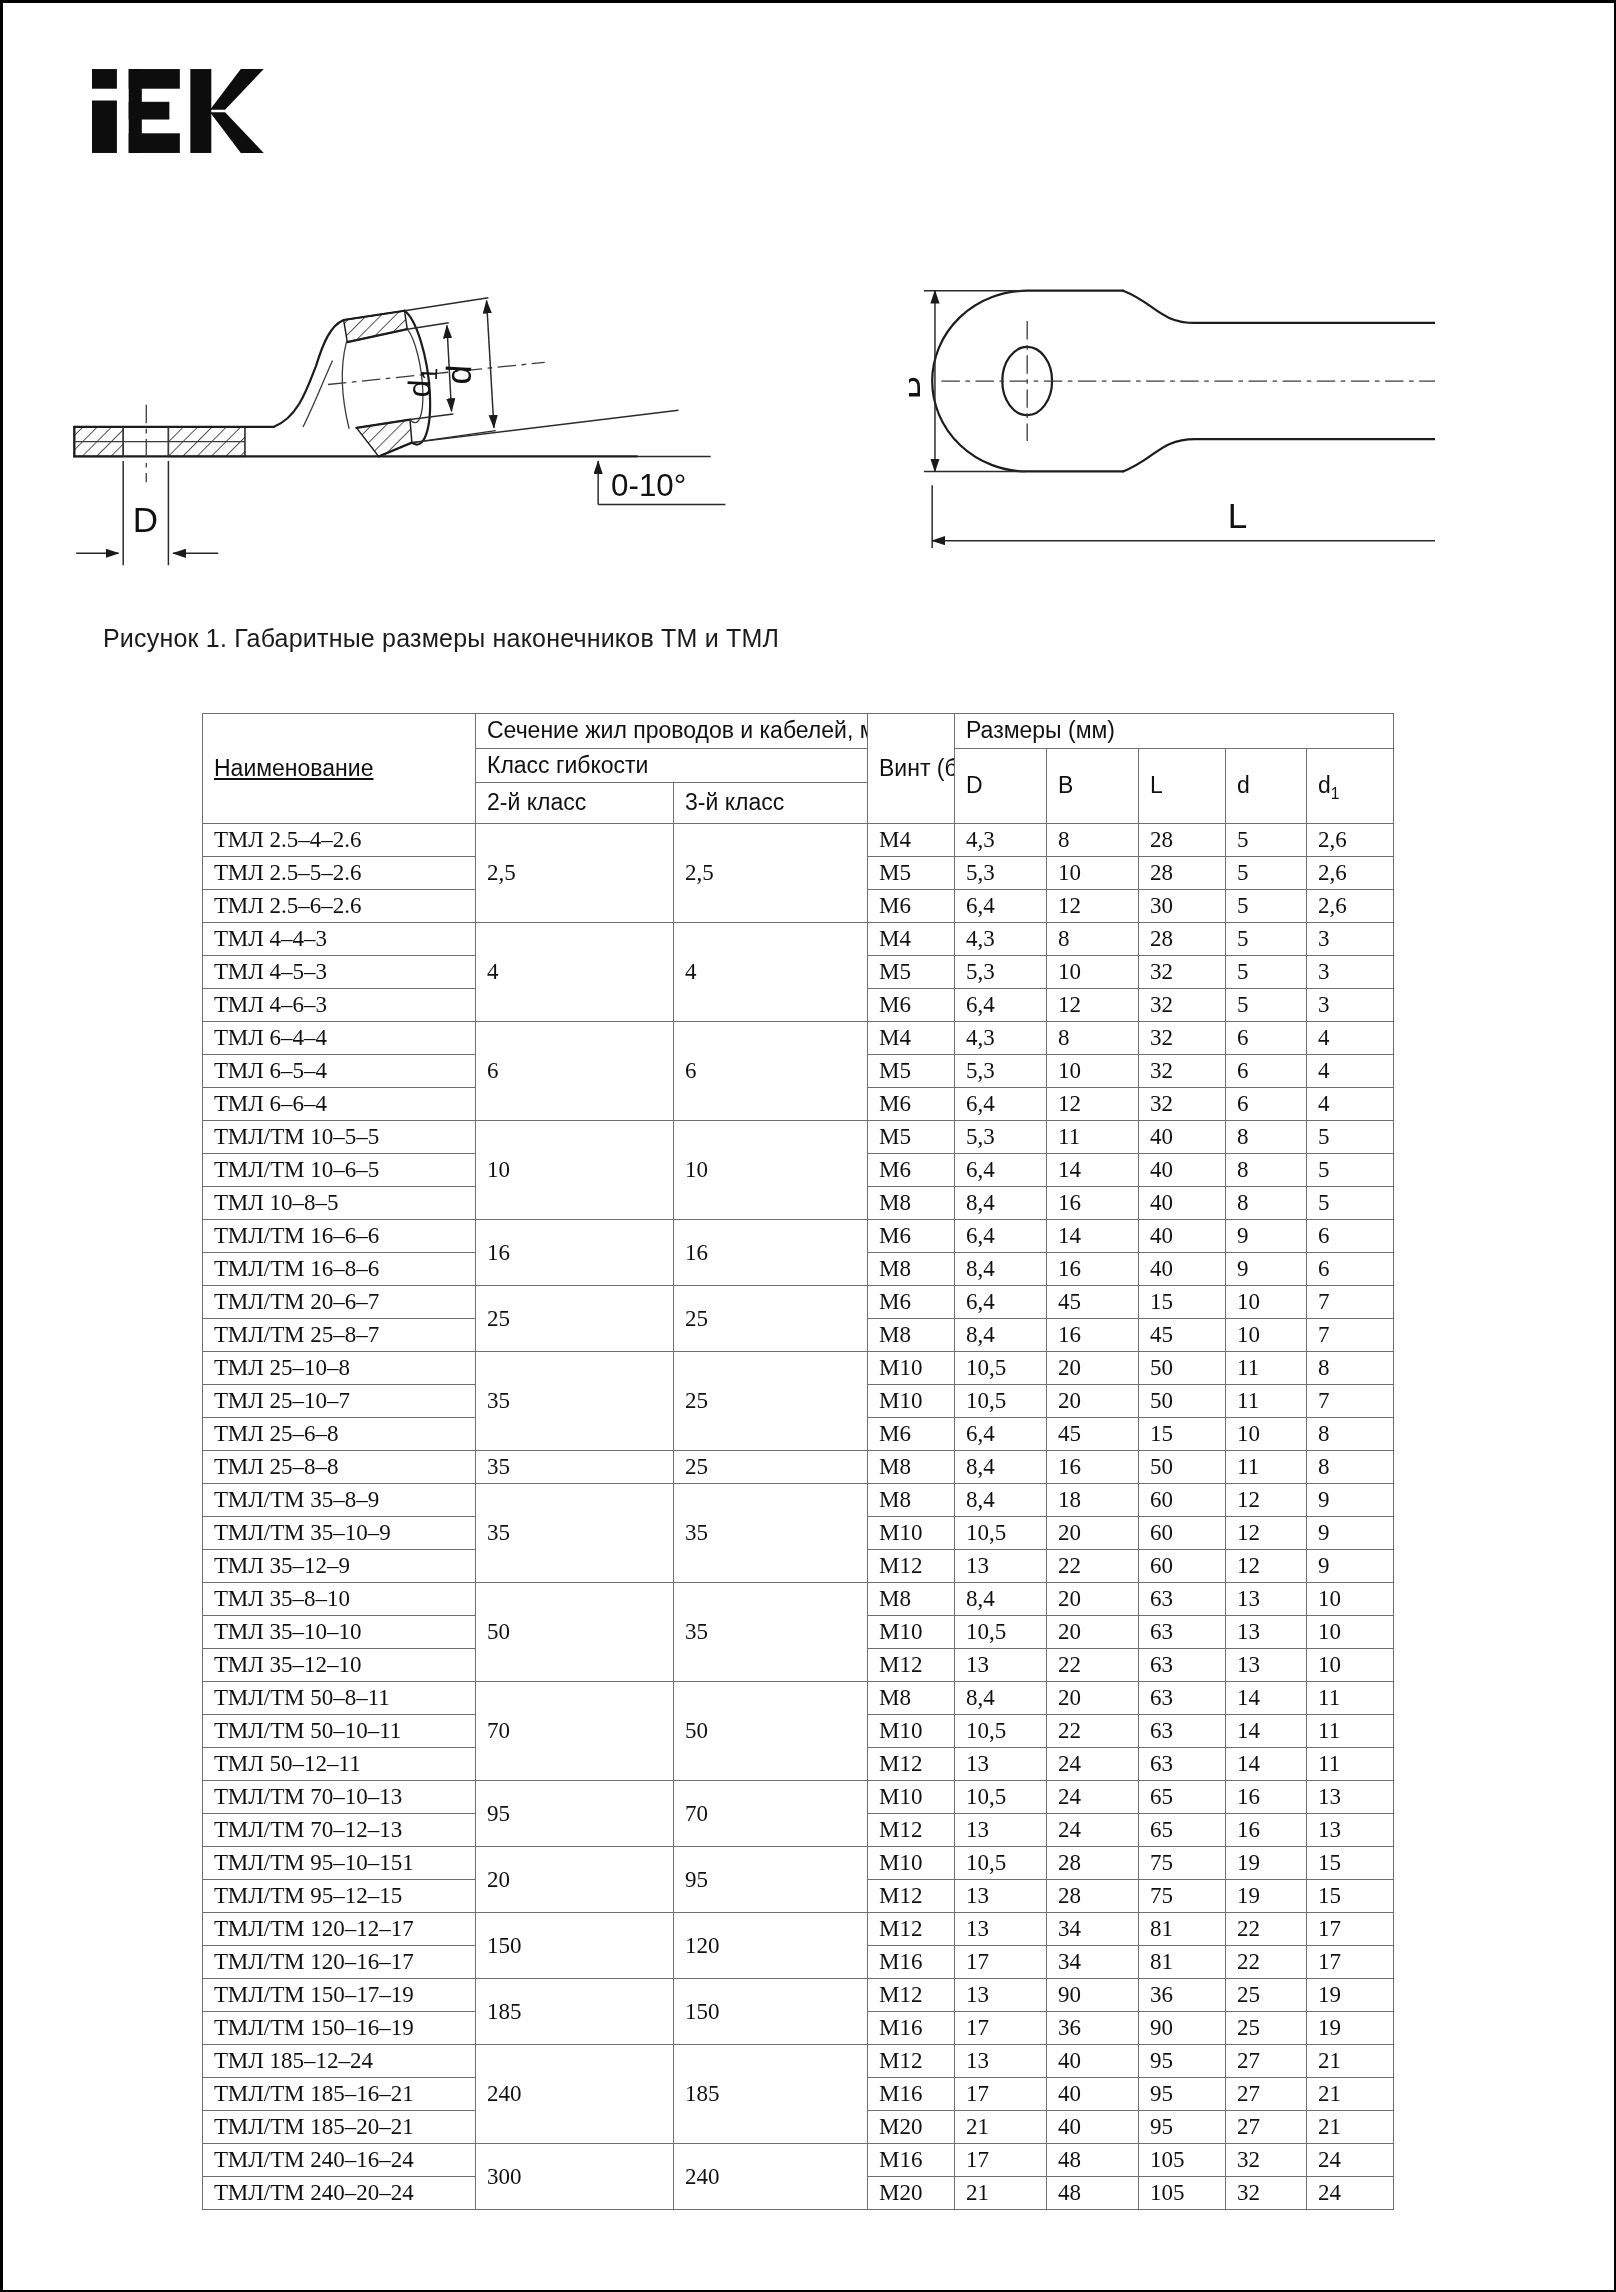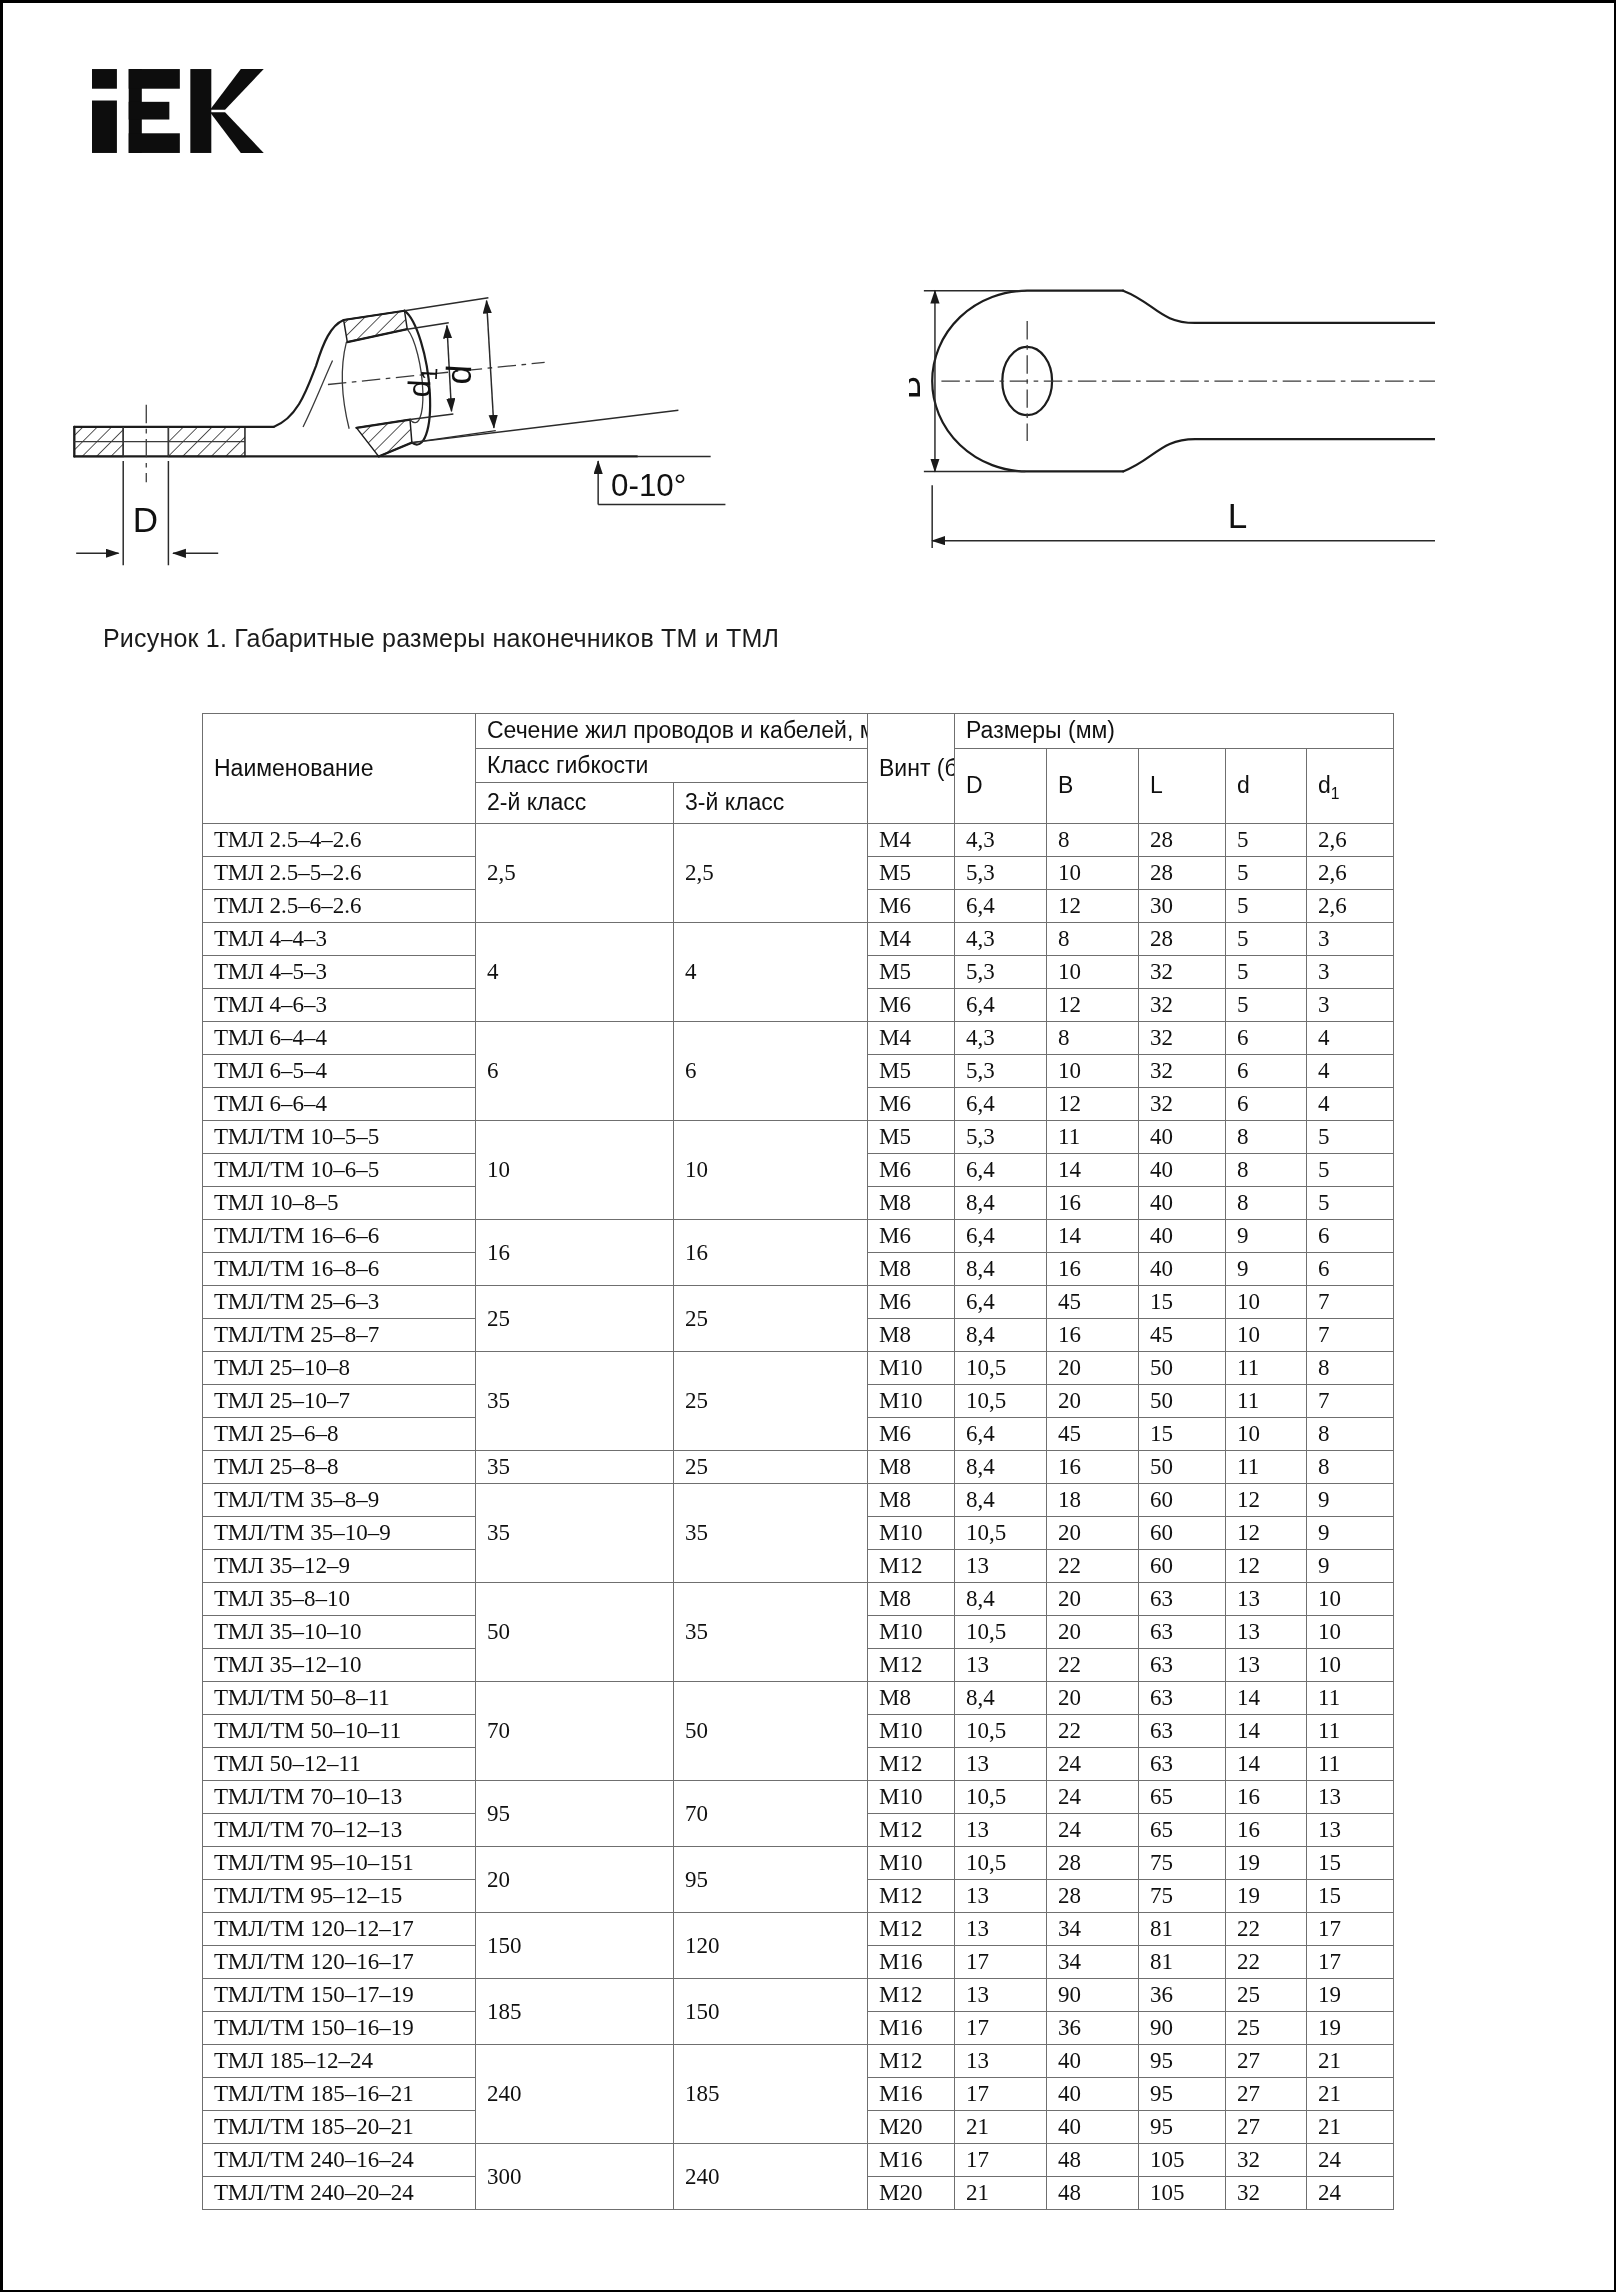--- a/index.html
+++ b/index.html
@@ -36,21 +36,21 @@
   table.lug th, table.lug td {
     border:0.9px solid #6f6f6f;
     font-weight:normal; text-align:left; vertical-align:middle;
     padding:0 5.5px 0 11px; white-space:nowrap; overflow:hidden;
     line-height:1.12;
   }
   thead tr.h1 { height:35px; }
   thead tr.h2 { height:34px; }
   thead tr.h3 { height:41px; }
   thead th { border-color:#2e2e2e; }
-  th.th-name  { vertical-align:top; padding-top:5.5px; }
+  th.th-name  { vertical-align:top; padding-top:5.5px;text-decoration:underline; }
   th.th-screw { vertical-align:top; padding-top:5.5px; white-space:normal; line-height:1.2; }
   th.th-sect  { overflow:visible; }
   th.th-dimletter { vertical-align:top; padding-top:5.5px; }
   sub.d1sub, thead sub { font-size:15.7px; vertical-align:sub; line-height:0; }
 
   tbody tr { height:33px;font-family:Liberation Serif, serif; }
   tbody tr.group-start td { border-top:1.8px solid #2e2e2e; }
   td.c-cl2, td.c-cl3 { vertical-align:top; padding-top:3.7px; }
 </style>
 </head>
@@ -341,21 +341,21 @@
     <td class="c-name">ТМЛ/ТМ 16–8–6</td>
 
     <td class="c-screw">M8</td>
     <td class="c-dcap">8,4</td>
     <td class="c-b">16</td>
     <td class="c-l">40</td>
     <td class="c-dsm">9</td>
     <td class="c-d1">6</td>
   </tr>
       <tr class="group-start">
-    <td class="c-name">ТМЛ/ТМ 25–6–3</td>
+    <td class="c-name">ТМЛ/ТМ 20–6–7</td>
     <td class="c-cl2" rowspan="2">25</td>
     <td class="c-cl3" rowspan="2">25</td>
     <td class="c-screw">M6</td>
     <td class="c-dcap">6,4</td>
     <td class="c-b">45</td>
     <td class="c-l">15</td>
     <td class="c-dsm">10</td>
     <td class="c-d1">7</td>
   </tr>
       <tr>

